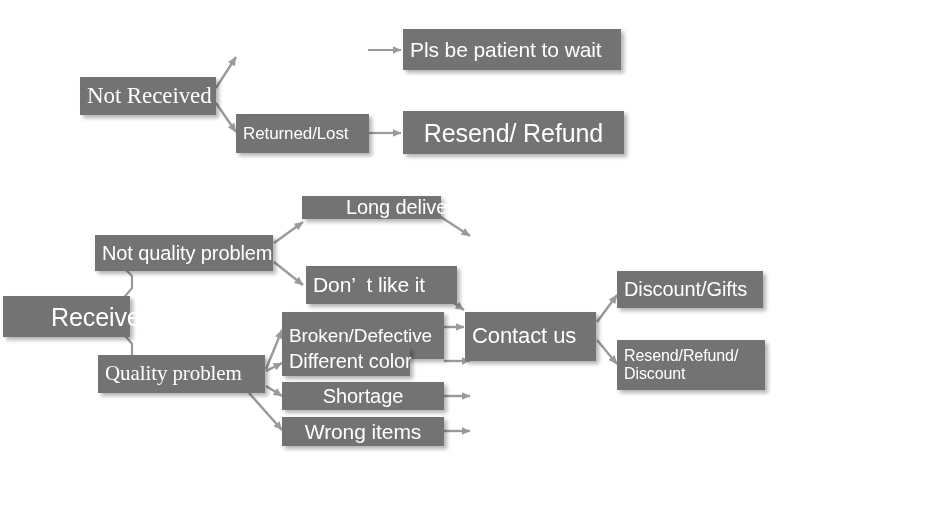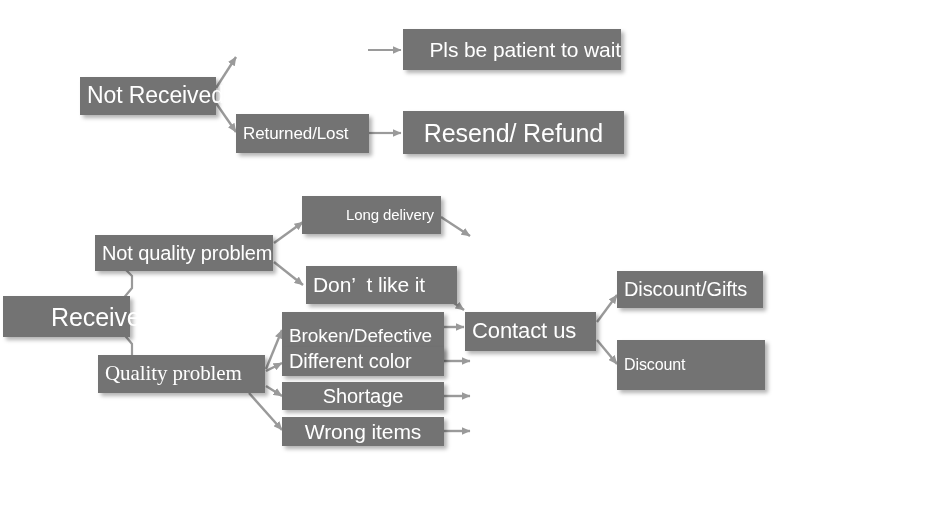--- a/index.html
+++ b/index.html
@@ -90,26 +90,26 @@
 
     <line x1="444" y1="396" x2="470" y2="396" stroke="#9a9a9a" stroke-width="2.4" marker-end="url(#arrow)"></line>
 
     <line x1="444" y1="431" x2="470" y2="431" stroke="#9a9a9a" stroke-width="2.4" marker-end="url(#arrow)"></line>
 
     <line x1="597" y1="322" x2="617" y2="295" stroke="#9a9a9a" stroke-width="2.4" marker-end="url(#arrow)"></line>
 
     <line x1="597" y1="340" x2="617" y2="364" stroke="#9a9a9a" stroke-width="2.4" marker-end="url(#arrow)"></line>
   </svg>
 
-  <div class="node left-align" style="left:80px; top:77px; width:136px; height:38px; font-size:23px;">
+  <div class="node left-align" style="left:80px; top:77px; width:136px; height:38px; font-size:23px;font-family:Liberation Serif, serif;">
     <span>Not Received</span>
   </div>
 
 
-  <div class="node left-align" style="left:403px; top:29px; width:218px; height:41px; font-size:21px;justify-content:flex-end;">
+  <div class="node left-align" style="left:403px; top:29px; width:218px; height:41px; font-size:21px;">
     <span>Pls be patient to wait</span>
   </div>
 
   <div class="node left-align" style="left:236px; top:114px; width:133px; height:39px; font-size:17px;">
     <span>Returned/Lost</span>
   </div>
 
   <div class="node" style="left:403px; top:111px; width:221px; height:43px; font-size:25px;">
     <span>Resend/ Refund</span>
   </div>
@@ -119,49 +119,50 @@
   </div>
 
   <div class="node left-align" style="left:95px; top:235px; width:178px; height:36px; font-size:20px;">
     <span>Not quality problem</span>
   </div>
 
   <div class="node left-align" style="left:98px; top:355px; width:167px; height:38px; font-size:21px;font-family:Liberation Serif, serif;">
     <span>Quality problem</span>
   </div>
 
-  <div class="node left-align" style="left:302px; top:196px; width:139px; height:38px; font-size:15px;padding-left:44px;">
+  <div class="node left-align" style="left:302px; top:196px; width:139px; height:23px; font-size:20px;padding-left:44px;">
     <span>Long delivery</span>
   </div>
 
   <div class="node left-align" style="left:306px; top:266px; width:151px; height:38px; font-size:21px;">
     <span>Don’  t like it</span>
   </div>
 
   <div class="node left-align" style="left:282px; top:312px; width:162px; height:47px; font-size:19px;">
     <span>Broken/Defective</span>
   </div>
 
-  <div class="node left-align" style="left:282px; top:347px; width:162px; height:29px; font-size:20px;">
+  <div class="node left-align" style="left:282px; top:347px; width:128px; height:29px; font-size:20px;">
     <span>Different color</span>
   </div>
 
   <div class="node" style="left:282px; top:382px; width:162px; height:28px; font-size:20px;">
     <span>Shortage</span>
   </div>
 
   <div class="node" style="left:282px; top:417px; width:162px; height:29px; font-size:21px;">
     <span>Wrong items</span>
   </div>
 
-  <div class="node left-align" style="left:465px; top:312px; width:131px; height:39px; font-size:22px;">
+  <div class="node left-align" style="left:465px; top:312px; width:131px; height:49px; font-size:22px;">
     <span>Contact us</span>
   </div>
 
   <div class="node left-align" style="left:617px; top:271px; width:146px; height:37px; font-size:20px;">
     <span>Discount/Gifts</span>
   </div>
 
   <div class="node left-align" style="left:617px; top:340px; width:148px; height:50px; font-size:16px; flex-direction:column; align-items:flex-start; justify-content:center;">
+    <span>Resend/Refund/</span>
     <span>Discount</span>
   </div>
 
 </div>
 
 </body></html>

